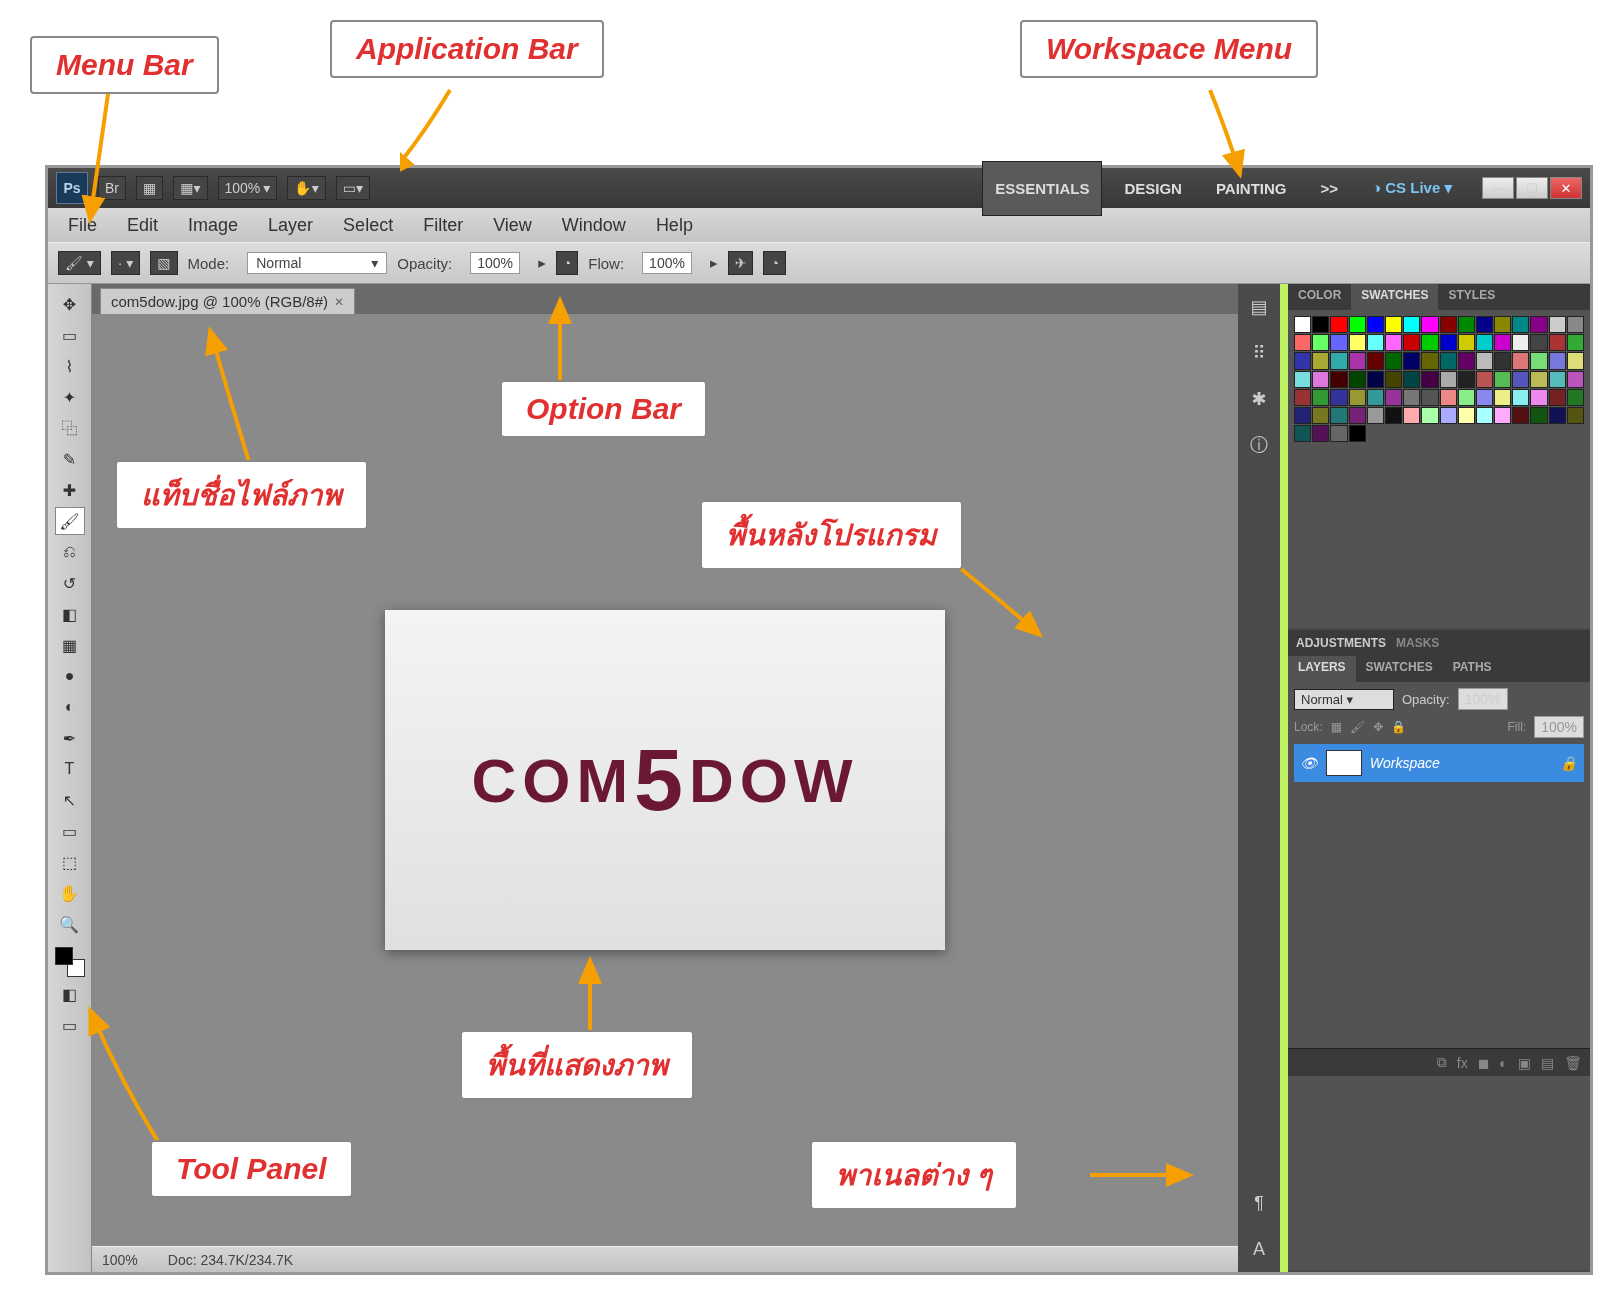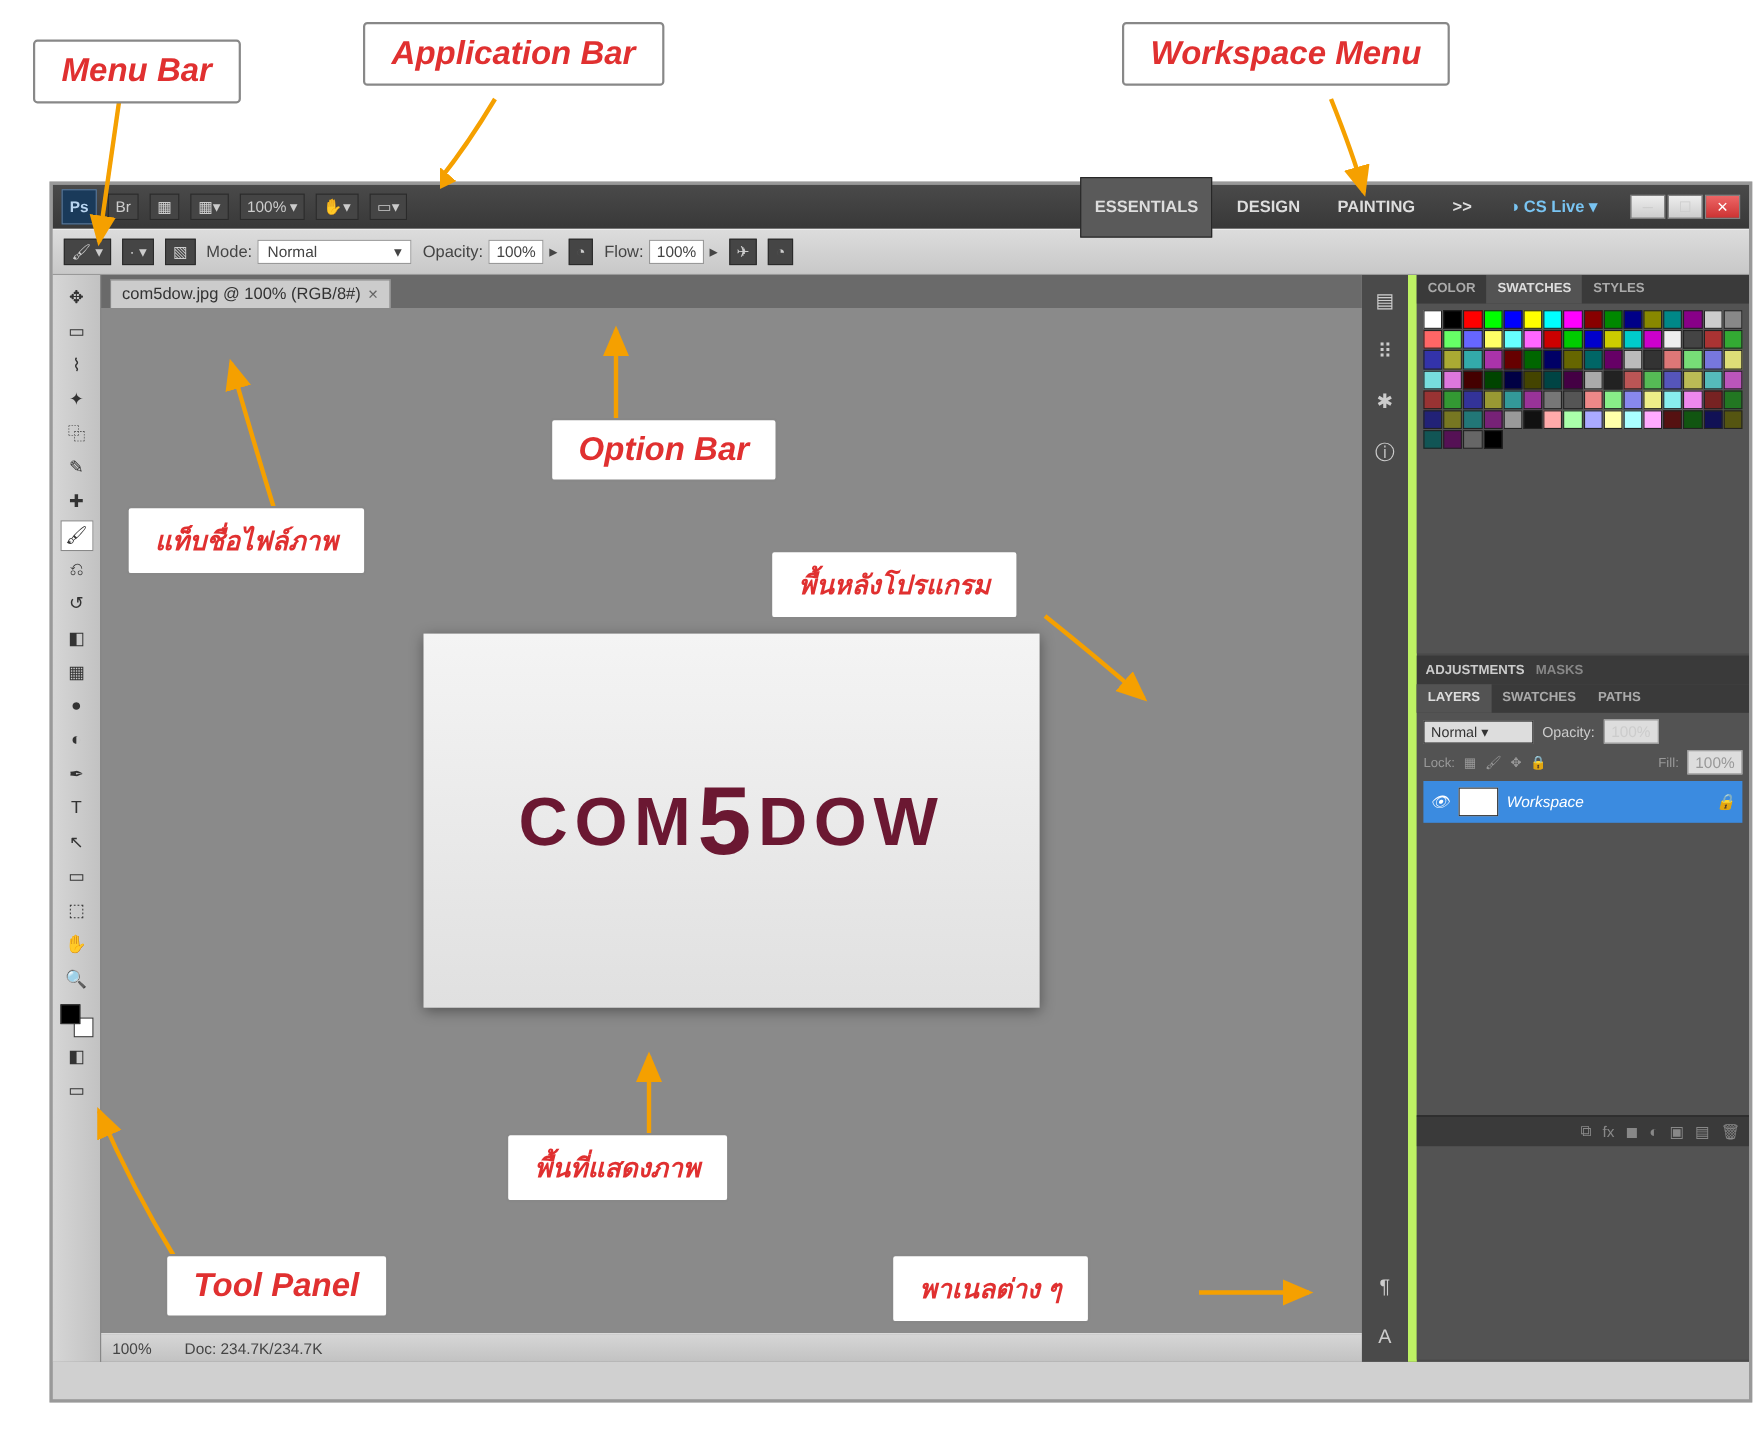--- a/index.html
+++ b/index.html
@@ -1,34 +1,34 @@
 <!DOCTYPE html>
 <html><head>
 <meta charset="utf-8">
 <style>
 *{box-sizing:border-box;margin:0;padding:0;font-family:Tahoma,Arial,sans-serif}
 body{background:#fff;width:1600px;height:1302px;position:relative;overflow:hidden}
 .annotation{position:absolute;z-index:100;pointer-events:none}
 .annotation .starburst{background:#fff;border:2px solid #888;padding:10px 24px;font-style:italic;font-weight:bold;color:#e03030;font-size:30px;position:relative;border-radius:4px}
-.annotation .starburst.thai{font-size:24px}
+.annotation .starburst.thai{font-size:29px}
 .app-frame{position:absolute;left:45px;top:165px;width:1548px;height:1110px;border:3px solid #999;background:#d0d0d0}
 .app-bar{height:40px;background:linear-gradient(#4a4a4a,#383838);display:flex;align-items:center;padding:0 8px;gap:10px;color:#ccc;font-size:16px}
 .ps-logo{width:32px;height:32px;background:#1a3a5a;border:1px solid #5d7a9a;color:#b8d4f0;display:flex;align-items:center;justify-content:center;font-weight:bold;font-size:14px}
 .ab-btn{padding:3px 6px;background:#454545;border:1px solid #2a2a2a;color:#ccc;font-size:14px;display:flex;align-items:center;gap:3px}
 .ab-sep{flex:1}
 .ws-btn{padding:18px 12px;font-size:15px;font-weight:bold;color:#ddd}
 .ws-btn.active{background:#5a5a5a;border:1px solid #222}
 .cslive{color:#79c4f2}
 .win-btns{display:flex;gap:2px;margin-left:8px}
 .win-btn{width:32px;height:22px;background:linear-gradient(#eee,#ccc);border:1px solid #888;font-size:13px;display:flex;align-items:center;justify-content:center}
 .win-btn.close{background:linear-gradient(#e66,#c33);color:#fff}
 .menu-bar{height:34px;background:linear-gradient(#d8d8d8,#c4c4c4);display:flex;align-items:center;padding:0 6px;gap:2px;font-size:18px;color:#333}
 .menu-bar span{padding:4px 14px}
 .option-bar{height:42px;background:linear-gradient(#dcdcdc,#c8c8c8);border-top:1px solid #eee;border-bottom:1px solid #999;display:flex;align-items:center;padding:0 10px;gap:10px;font-size:15px;color:#444}
-.opt-field{display:flex;align-items:center;gap:5px}
+.opt-field{display:flex;align-items:center;gap:18px}
 .opt-input{background:#fff;border:1px solid #999;padding:2px 6px;font-size:14px;min-width:50px}
 .opt-sel{background:#fff;border:1px solid #999;padding:2px 8px;font-size:14px;min-width:140px;display:flex;justify-content:space-between}
 .workspace{display:flex;height:calc(100% - 116px);background:#808080}
 .tool-col{width:44px;background:linear-gradient(90deg,#d6d6d6,#c2c2c2);border-right:1px solid #888;display:flex;flex-direction:column;align-items:center;padding:6px 0;gap:3px}
 .tool-col .tool{width:30px;height:28px;display:flex;align-items:center;justify-content:center;font-size:16px;color:#333;border:1px solid transparent}
 .tool-col .tool.active{background:#fff;border:1px solid #888}
 .fg-bg{width:30px;height:30px;position:relative;margin-top:6px}
 .fg-bg .bg{position:absolute;right:0;bottom:0;width:18px;height:18px;background:#fff;border:1px solid #333}
 .fg-bg .fg{position:absolute;left:0;top:0;width:18px;height:18px;background:#000;border:1px solid #333}
 .doc-area{flex:1;display:flex;flex-direction:column;background:#8a8a8a;position:relative}
@@ -139,20 +139,31 @@
     <div class="ws-btn">PAINTING</div>
     <div class="ws-btn">&gt;&gt;</div>
     <div class="ws-btn cslive">◑ <span>CS Live</span> ▾</div>
     <div class="win-btns">
       <div class="win-btn">─</div>
       <div class="win-btn">☐</div>
       <div class="win-btn close">✕</div>
     </div>
   </div>
 
+  <div class="menu-bar">
+    <span>File</span>
+    <span>Edit</span>
+    <span>Image</span>
+    <span>Layer</span>
+    <span>Select</span>
+    <span>Filter</span>
+    <span>View</span>
+    <span>Window</span>
+    <span>Help</span>
+  </div>
 
   <div class="option-bar">
     <div class="ab-btn">🖌 ▾</div>
     <div class="ab-btn">· ▾</div>
     <div class="ab-btn">▧</div>
     <div class="opt-field">
         <span>Mode:</span>
         <div class="opt-sel">
           <span>Normal</span>
           <span>▾</span>

